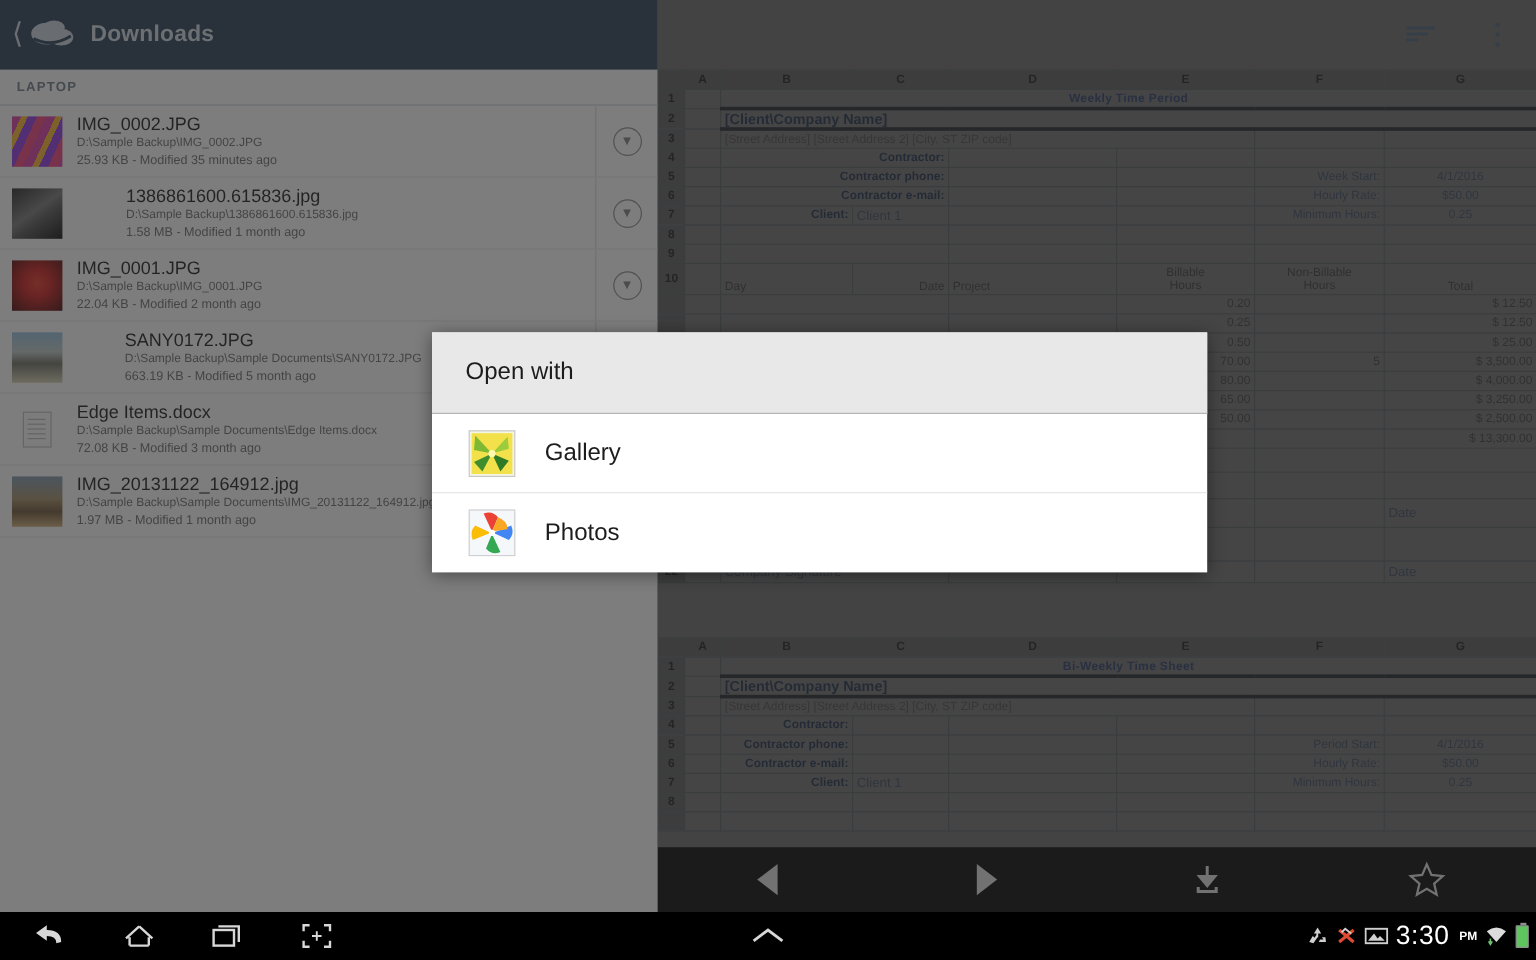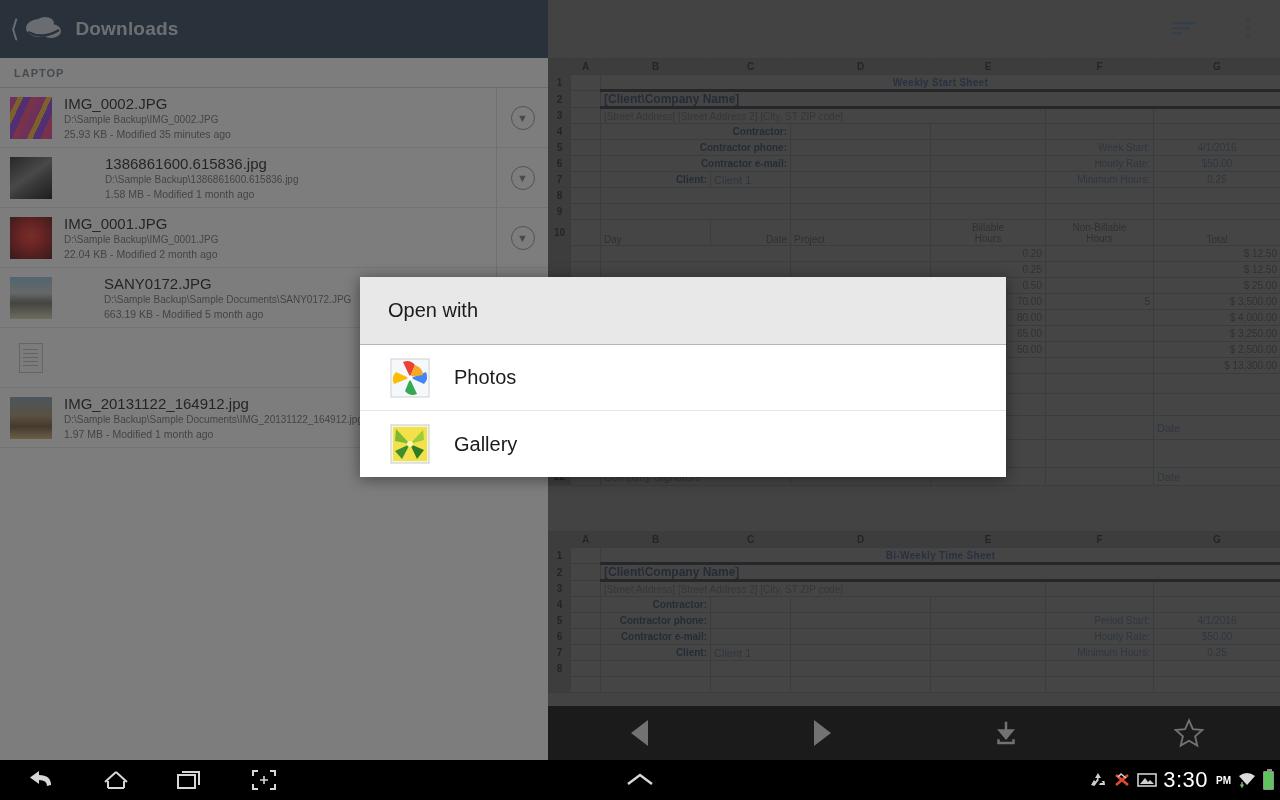--- a/index.html
+++ b/index.html
@@ -148,21 +148,21 @@
           <td class="colhead">B</td>
           <td class="colhead">C</td>
           <td class="colhead">D</td>
           <td class="colhead">E</td>
           <td class="colhead">F</td>
           <td class="colhead">G</td>
         </tr>
         <tr>
           <td class="rowhead">1</td>
           <td></td>
-          <td class="title-cell thickline" colspan="6">Weekly Start Sheet</td>
+          <td class="title-cell thickline" colspan="6">Weekly Time Period</td>
         </tr>
         <tr class="h2row">
           <td class="rowhead">2</td>
           <td></td>
           <td class="thickline" colspan="6" style="font-weight:bold;font-size:12px;color:#22314a !important;">[Client\Company Name]</td>
         </tr>
         <tr>
           <td class="rowhead">3</td>
           <td></td>
           <td class="dim" colspan="4">[Street Address] [Street Address 2] [City, ST ZIP code]</td>
@@ -551,20 +551,25 @@
       </span>
       <span class="chev-btn">
         <span class="chev-circle">▼</span>
       </span>
     </div>
 
     <div class="file-row" style="display: flex;">
       <span class="thumb doc-thumb">
         <span class="doc-page"></span>
       </span>
+      <span class="finfo" style="display: block;">
+        <span class="fname" style="display: block;">Edge Items.docx</span>
+        <span class="fpath" style="display: block;">D:\Sample Backup\Sample Documents\Edge Items.docx</span>
+        <span class="fmeta" style="display: block;">72.08 KB - Modified 3 month ago</span>
+      </span>
       <span class="chev-btn" style="border-left:none;"></span>
     </div>
 
     <div class="file-row" style="display: flex;">
       <span class="thumb" style="background:linear-gradient(180deg,#7e96ab 0%,#9e8a66 45%,#6b5336 70%,#c8a977 100%);"></span>
       <span class="finfo" style="display: block;">
         <span class="fname" style="display: block;">IMG_20131122_164912.jpg</span>
         <span class="fpath" style="display: block;">D:\Sample Backup\Sample Documents\IMG_20131122_164912.jpg</span>
         <span class="fmeta" style="display: block;">1.97 MB - Modified 1 month ago</span>
       </span>
@@ -588,46 +593,46 @@
   </div>
 
   <div id="scrim"></div>
 
   <div id="dialog">
     <div class="dlg-head">Open with</div>
 
     <div class="dlg-item">
       <span class="app-ico">
         <svg width="40" height="40" viewBox="0 0 40 40">
+          <rect x="1" y="1" width="38" height="38" fill="#f4f6e2" stroke="#c9c9c9"></rect>
+          <rect x="3" y="3" width="34" height="34" fill="#f2e14a"></rect>
+          <path d="M20 20 L33 6 L34 16 Z" fill="#9ccb3b"></path>
+          <path d="M20 20 L6 5 L5 17 Z" fill="#7fb832"></path>
+          <path d="M20 20 L5 27 L12 35 Z" fill="#3f8e2d"></path>
+          <path d="M20 20 L34 26 L27 35 Z" fill="#2f7a25"></path>
+          <circle cx="20" cy="20" r="3" fill="#fff8b0"></circle>
+        </svg>
+      </span>
+      <span class="label">Gallery</span>
+    </div>
+
+    <div class="dlg-item">
+      <span class="app-ico">
+        <svg width="40" height="40" viewBox="0 0 40 40">
           <rect x="1" y="1" width="38" height="38" fill="#f5f8fb" stroke="#cfcfcf"></rect>
           <path d="M20 19 L13 4 Q20 1 25 7 Z" fill="#ea4335"></path>
           <path d="M21 20 L36 14 Q39 21 34 26 Z" fill="#4285f4"></path>
           <path d="M20 21 L27 36 Q20 39 15 33 Z" fill="#34a853"></path>
           <path d="M19 20 L4 26 Q1 19 6 14 Z" fill="#fbbc05"></path>
           <path d="M20 19 L25 7 Q33 10 33 17 Z" fill="#f9a825"></path>
           <circle cx="20" cy="20" r="2.6" fill="#ffffff"></circle>
         </svg>
       </span>
       <span class="label">Photos</span>
     </div>
-
-    <div class="dlg-item">
-      <span class="app-ico">
-        <svg width="40" height="40" viewBox="0 0 40 40">
-          <rect x="1" y="1" width="38" height="38" fill="#f4f6e2" stroke="#c9c9c9"></rect>
-          <rect x="3" y="3" width="34" height="34" fill="#f2e14a"></rect>
-          <path d="M20 20 L33 6 L34 16 Z" fill="#9ccb3b"></path>
-          <path d="M20 20 L6 5 L5 17 Z" fill="#7fb832"></path>
-          <path d="M20 20 L5 27 L12 35 Z" fill="#3f8e2d"></path>
-          <path d="M20 20 L34 26 L27 35 Z" fill="#2f7a25"></path>
-          <circle cx="20" cy="20" r="3" fill="#fff8b0"></circle>
-        </svg>
-      </span>
-      <span class="label">Gallery</span>
-    </div>
   </div>
 
   <div id="navbar">
     <div class="nav-ico" style="left:18px;width:44px;">
       <svg width="26" height="22" viewBox="0 0 26 22">
         <path d="M24 16 Q24 6 12 6 L12 2 L3 8.5 L12 15 L12 11 Q20 11 20 17 Z" fill="#d7d7d7"></path>
       </svg>
     </div>
     <div class="nav-ico" style="left:94px;width:44px;">
       <svg width="26" height="22" viewBox="0 0 26 22">

